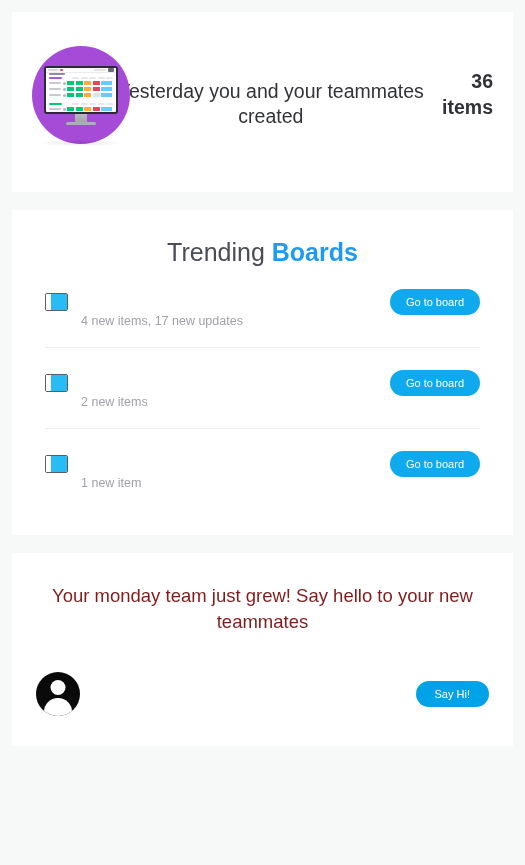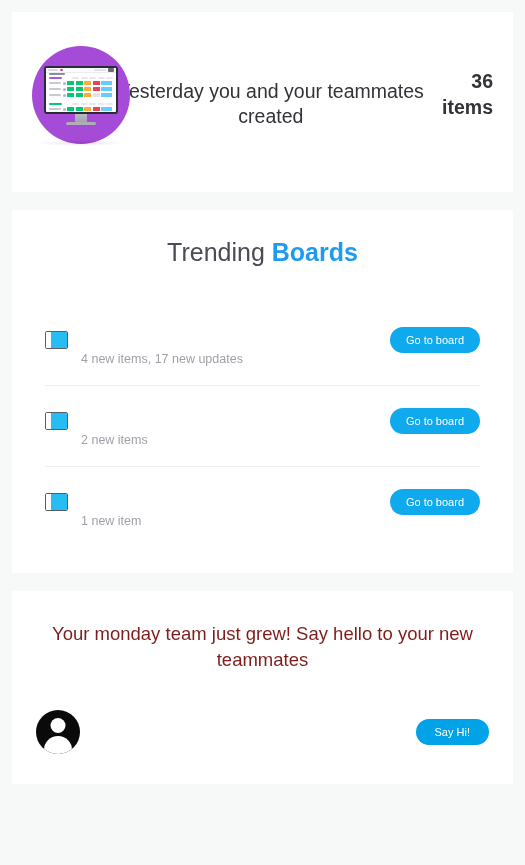--- a/index.html
+++ b/index.html
@@ -175,21 +175,20 @@
   
   .trending {
     padding: 28px 0 26px 0;
   }
 
   .trending-title {
     text-align: center;
     font-size: 25px;
     color: #4b4b57;
     font-weight: 400;
-    margin-bottom: 38px;
   }
   .trending-title .accent {
     color: #1e9bf0;
     font-weight: 700;
   }
 
   .board-list { padding: 0 33px; }
 
   .board-row {
     position: relative;

